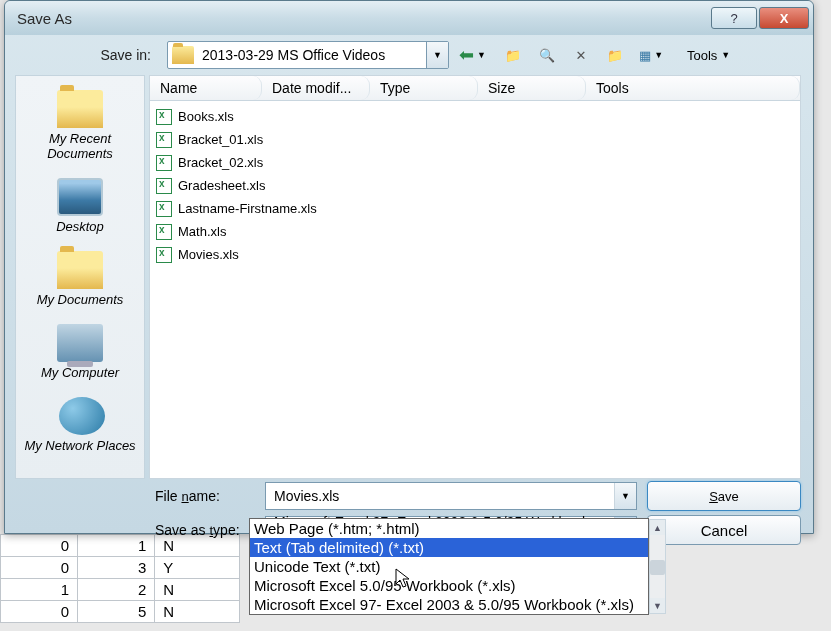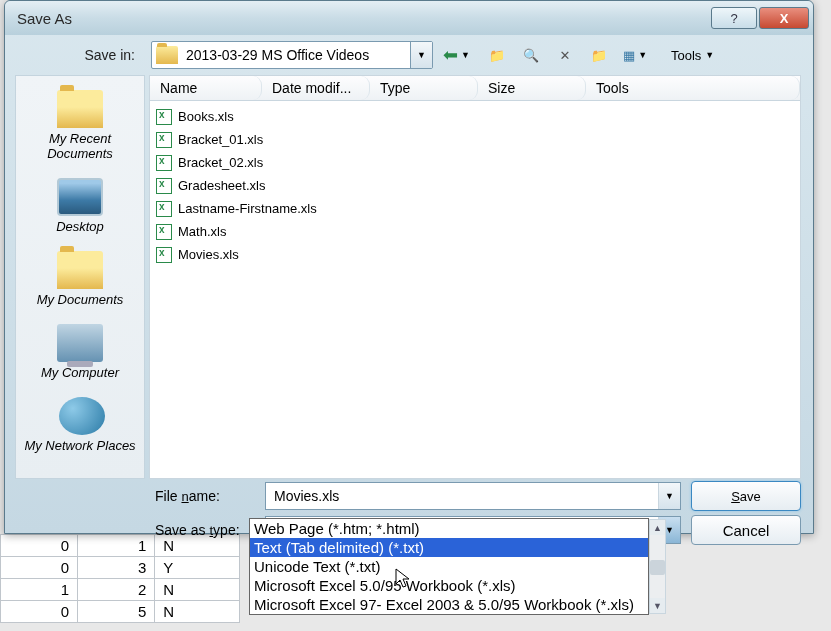--- a/index.html
+++ b/index.html
@@ -19,21 +19,21 @@
 }
 .titlebar .title { flex: 1; color: #2a2a2a; font-size: 15px; }
 .titlebar .wbtn {
   width: 46px; height: 22px; border: 1px solid #5a7a8c; border-radius: 3px;
   display: flex; align-items: center; justify-content: center; margin-left: 2px;
   background: linear-gradient(to bottom, #eef6fa, #c8dde8); color: #334;
 }
 .titlebar .wbtn.close { background: linear-gradient(to bottom, #e98f7f, #c74a32); color: #fff; font-weight: bold; width: 50px; }
 
 .toolbar-row {
-  display: flex; align-items: center; height: 40px; padding: 4px 12px; gap: 6px;
+  display: flex; align-items: center; height: 40px; padding: 4px 28px; gap: 6px;
 }
 .label { color: #222; font-size: 14px; }
 .savein-label { width: 118px; text-align: right; margin-right: 10px; }
 
 .folder-dd {
   display: flex; align-items: center; width: 282px; height: 28px;
   background: #fff; border: 1px solid #7a9ab0; border-radius: 2px;
 }
 .folder-dd .ficon { width: 22px; height: 18px; margin: 0 4px;
   background: linear-gradient(to bottom, #fceb9c, #e4b84e); border-radius: 2px 2px 0 0; position: relative; }
@@ -93,21 +93,21 @@
 
 .textfield {
   flex: 1; height: 28px; background: #fff; border: 1px solid #7a9ab0;
   display: flex; align-items: center;
 }
 .textfield .tval { flex: 1; padding: 0 8px; font-size: 14px; }
 .textfield .tdd { width: 22px; height: 100%; border-left: 1px solid #c9d6df;
   background: linear-gradient(to bottom, #f3f7fa, #d6e3ec); display:flex;align-items:center;justify-content:center; }
 
 .mainbtn {
-  width: 110px; height: 30px; border: 1px solid #7a9ab0; border-radius: 4px;
+  width: 154px; height: 30px; border: 1px solid #7a9ab0; border-radius: 4px;
   background: linear-gradient(to bottom, #fdfdfe, #e6edf2); font-size: 15px;
   display:flex; align-items:center; justify-content:center; cursor:pointer;
 }
 .mainbtn.primary { border: 1.5px solid #3a88c2; box-shadow: 0 0 3px #8ec4e8; }
 .mainbtn .u { text-decoration: underline; }
 
 .dropdown-list {
   position: absolute; left: 249px; top: 518px; width: 400px;
   background: #fff; border: 1px solid #666; z-index: 10;
   max-height: 110px;

